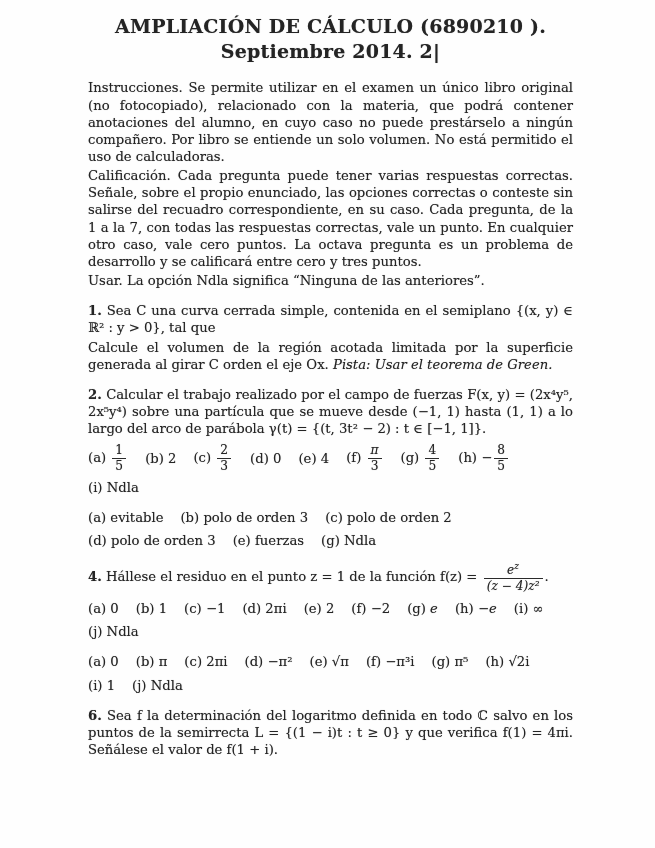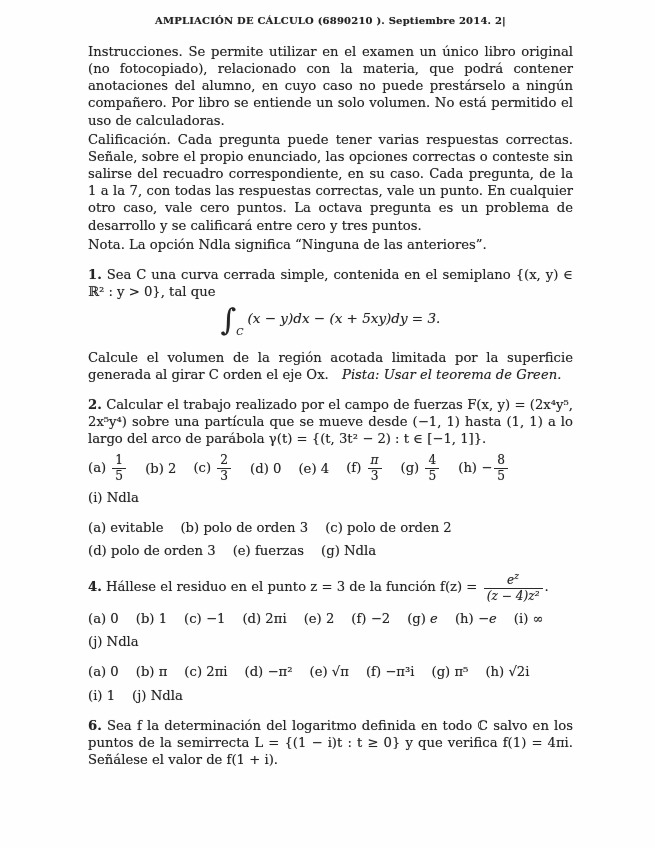--- a/index.html
+++ b/index.html
@@ -12,30 +12,30 @@
     box-sizing:border-box;
     padding:10px 82px 0 88px;
     font-size:13.2px;
     line-height:1.3;
     text-shadow:0 0 0.8px rgba(40,40,40,0.45);
     overflow:hidden;
   }
   .title{
     text-align:center;
     font-weight:bold;
-    font-size:10px;
+    font-size:19px;
     margin:4px 0 16px 0;
     letter-spacing:0.2px;
   }
   p.para{margin:0 0 2px 0;text-align:justify;}
   b.lbl{font-weight:normal;}
   .question{margin-top:13px;}
   .qnum{font-weight:bold;}
   .mathvar{font-style:italic;}
-  .hint{font-style:italic;margin-left:9px;}
+  .hint{font-style:italic;}
   .display-formula{
     text-align:center;
     margin:10px 0 10px 0;
     font-size:13.5px;
   }
   .bigint{
     font-size:30px;
     font-weight:normal;
     vertical-align:-7px;
     line-height:0;
@@ -73,27 +73,24 @@
 <body>
 
 <div class="sheet">
 
   <div class="title">AMPLIACIÓN DE CÁLCULO (6890210 ). Septiembre 2014.  2|</div>
 
   <p class="para"><b class="lbl">Instrucciones.</b> <span>Se permite utilizar en el examen un único libro original (no fotocopiado), relacionado con la materia, que podrá contener anotaciones del alumno, en cuyo caso no puede prestárselo a ningún compañero. Por libro se entiende un solo volumen. No está permitido el uso de calculadoras.</span></p>
 
   <p class="para"><b class="lbl">Calificación.</b> <span>Cada pregunta puede tener varias respuestas correctas. Señale, sobre el propio enunciado, las opciones correctas o conteste sin salirse del recuadro correspondiente, en su caso. Cada pregunta, de la 1 a la 7, con todas las respuestas correctas, vale un punto. En cualquier otro caso, vale cero puntos. La octava pregunta es un problema de desarrollo y se calificará entre cero y tres puntos.</span></p>
 
-  <p class="para"><b class="lbl">Nota.</b> <span>La opción Ndla significa “Ninguna de las anteriores”.</span></p>
+  <p class="para"><b class="lbl">Usar.</b> <span>La opción Ndla significa “Ninguna de las anteriores”.</span></p>
 
   <div class="question">
     <p class="para"><b class="qnum">1.</b> <span>Sea C una curva cerrada simple, contenida en el semiplano {(x, y) ∈ ℝ² : y &gt; 0}, tal que</span></p>
-    <div class="display-formula">
-      <span class="bigint">∫</span><span class="intsub">C</span><span class="mathvar">(x − y)dx − (x + 5xy)dy = 3.</span>
-    </div>
     <p class="para"><span>Calcule el volumen de la región acotada limitada por la superficie generada al girar C orden el eje Ox.</span> <span class="hint">Pista: Usar el teorema de Green.</span></p>
   </div>
 
   <div class="question">
     <p class="para"><b class="qnum">2.</b> <span>Calcular el trabajo realizado por el campo de fuerzas F(x, y) = (2x⁴y⁵, 2x⁵y⁴) sobre una partícula que se mueve desde (−1, 1) hasta (1, 1) a lo largo del arco de parábola γ(t) = {(t, 3t² − 2) : t ∈ [−1, 1]}.</span></p>
     <div class="opts">
       <span class="opt"><span>(a)</span> <span class="frac"><span class="n">1</span><span class="d">5</span></span></span>
       <span class="opt"><span>(b)</span> <span>2</span></span>
       <span class="opt"><span>(c)</span> <span class="frac"><span class="n">2</span><span class="d">3</span></span></span>
       <span class="opt"><span>(d)</span> <span>0</span></span>
@@ -110,21 +107,21 @@
       <span class="opt"><span>(a)</span> <span>evitable</span></span>
       <span class="opt"><span>(b)</span> <span>polo de orden 3</span></span>
       <span class="opt"><span>(c)</span> <span>polo de orden 2</span></span>
       <span class="opt"><span>(d)</span> <span>polo de orden 3</span></span>
       <span class="opt"><span>(e)</span> <span>fuerzas</span></span>
       <span class="opt"><span>(g)</span> <span>Ndla</span></span>
     </div>
   </div>
 
   <div class="question">
-    <p class="para inline-frm"><b class="qnum">4.</b> <span>Hállese el residuo en el punto z = 3 de la función f(z) =</span> <span class="frac"><span class="n"><span class="mathvar">e</span><sup class="mathvar">z</sup></span><span class="d mathvar">(z − 4)z²</span></span><span>.</span></p>
+    <p class="para inline-frm"><b class="qnum">4.</b> <span>Hállese el residuo en el punto z = 1 de la función f(z) =</span> <span class="frac"><span class="n"><span class="mathvar">e</span><sup class="mathvar">z</sup></span><span class="d mathvar">(z − 4)z²</span></span><span>.</span></p>
     <div class="opts">
       <span class="opt"><span>(a)</span> <span>0</span></span>
       <span class="opt"><span>(b)</span> <span>1</span></span>
       <span class="opt"><span>(c)</span> <span>−1</span></span>
       <span class="opt"><span>(d)</span> <span>2πi</span></span>
       <span class="opt"><span>(e)</span> <span>2</span></span>
       <span class="opt"><span>(f)</span> <span>−2</span></span>
       <span class="opt"><span>(g)</span> <span class="ital">e</span></span>
       <span class="opt"><span>(h)</span> <span class="ital">−e</span></span>
       <span class="opt"><span>(i)</span> <span>∞</span></span>

